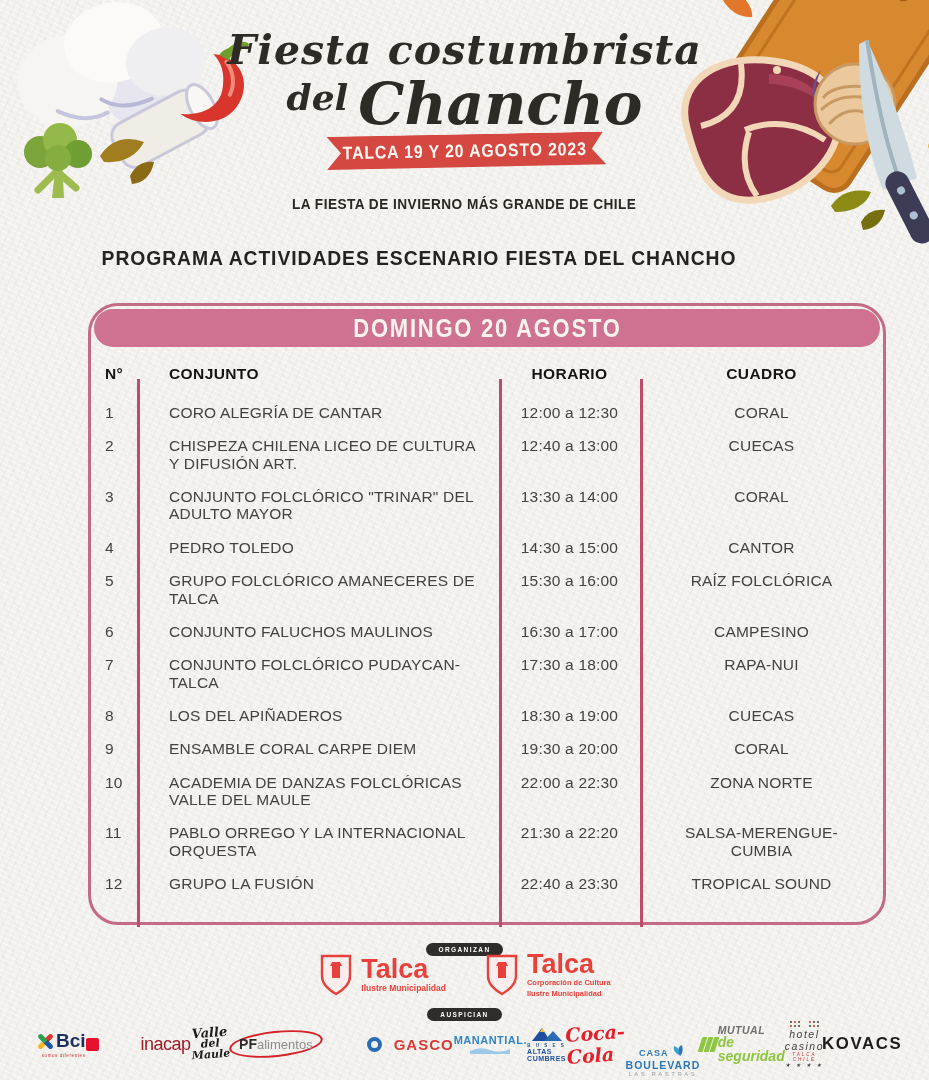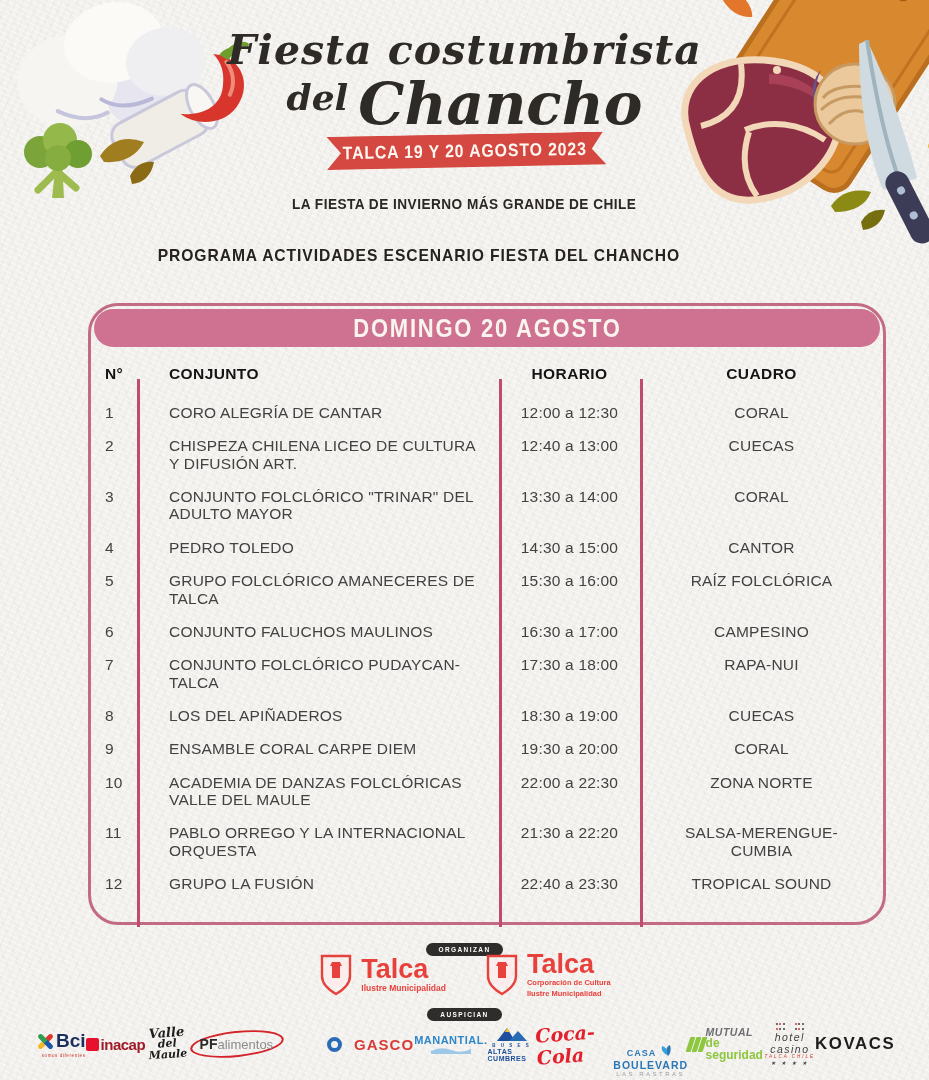--- a/index.html
+++ b/index.html
@@ -30,21 +30,21 @@
   .handcaps { font-weight:700; font-family:"Liberation Sans", sans-serif; }
   #ribbon {
     top:134px; left:50%; transform:translateX(-50%) rotate(-1deg);
     width:282px; height:34px; background:#d54741;
     clip-path:polygon(1% 2%, 99% 0%, 95% 50%, 100% 96%, 1% 99%, 6% 50%);
     display:flex; align-items:center; justify-content:center;
   }
   #ribbon span { color:#fdf8f2; font-size:18px; letter-spacing:1px; transform:scaleX(0.88); white-space:nowrap; }
   #tagline { top:196px; left:0; width:929px; text-align:center; font-size:14.5px; letter-spacing:0.5px; color:#2b2824; }
   #tagline span { display:inline-block; transform:scaleX(0.94); }
-  #program-title { top:246px; left:0; width:837px; text-align:center; font-size:17px; color:#262220; }
+  #program-title { top:246px; left:0; width:837px; text-align:center; font-size:21px; color:#262220; }
   #program-title span { display:inline-block; transform:scaleX(0.92); letter-spacing:1px; }
 
   
   #table {
     left:88px; top:303px; width:798px; height:622px;
     border:3px solid #c36a85; border-radius:30px;
     background:rgba(255,255,255,0.0);
   }
   #day-banner {
     margin:3px; height:38px; border-radius:22px; background:#cf7190;
@@ -92,21 +92,21 @@
   .bci-row { display:flex; align-items:center; gap:3px; }
   .bci-x { position:relative; width:17px; height:17px; }
   .bci-x i { position:absolute; left:7px; top:-1px; width:5px; height:19px; border-radius:3px; display:block; }
   .bci-x i.b1 { transform:rotate(45deg); background:linear-gradient(#e0342e 50%, #f2b722 50%); }
   .bci-x i.b2 { transform:rotate(-45deg); background:linear-gradient(#2e9e4f 50%, #1b57a8 50%); }
   .bci-t { font-size:19px; font-weight:800; color:#1b2f5e; }
   .bci-tag { font-size:4.5px; color:#d0332d; letter-spacing:0.6px; margin-top:1px; align-self:flex-end; }
 
   .inacap-row { display:flex; align-items:center; gap:2px; }
   .inacap-sq { width:13px; height:13px; background:#e8112d; border-radius:2px; }
-  .inacap-t { font-size:15px; font-weight:700; color:#9e1b28; letter-spacing:-0.5px; }
+  .inacap-t { font-size:18px; font-weight:400; color:#9e1b28; letter-spacing:-0.5px;margin-left:40px; }
 
   .valle { font-family:"DejaVu Serif", serif; font-style:italic; font-weight:700; color:#1d1d1d; transform:rotate(-4deg); text-align:center; line-height:0.95; }
   .valle .v1 { font-size:13px; } .valle .v2 { font-size:11px; }
 
   .pf-wrap { position:relative; padding:4px 10px; }
   .pf-wrap:before { content:""; position:absolute; inset:0; border:2.5px solid #d5232a; border-radius:50%; transform:rotate(-6deg); }
   .pf-t { position:relative; font-size:13px; color:#8c8c8c; }
   .pf-t b { color:#2b2b2b; font-weight:800; font-size:14px; }
 
   .gasco-row { display:flex; align-items:center; gap:12px;margin-left:44px; }
@@ -123,21 +123,21 @@
   .blvd { text-align:center; line-height:1.05;margin-top:32px; }
   .blvd-casa { font-size:9px; font-weight:800; color:#2a77b8; letter-spacing:1px; display:inline-block; }
   .blvd-name { font-size:10.5px; font-weight:800; color:#2a77b8; letter-spacing:1px; }
   .blvd-sub { font-size:6px; color:#9aa0a6; letter-spacing:2.5px; }
 
   .mutual-row { display:flex; align-items:center; gap:1px; }
   .mutual-bars { display:flex; gap:1.5px; }
   .mutual-bars i { width:4.5px; height:15px; background:#8dc63f; transform:skewX(-18deg); border-radius:1px; display:block; }
   .mutual-txt { line-height:1; }
   .mutual-name { font-size:10.5px; font-weight:800; font-style:italic; color:#6d6e71; letter-spacing:0.5px; }
-  .mutual-sub { font-size:12px; color:#8dc63f; font-weight:700; }
+  .mutual-sub { font-size:14px; font-style:italic; color:#8dc63f; font-weight:700; }
 
   .hc { text-align:center; line-height:1.1; color:#3f3f3f;font-style:italic; }
   .hc-dice { display:flex; justify-content:center; gap:8px; margin-bottom:1px; }
   .hc-die { width:11px; height:9px; display:grid; grid-template-columns:repeat(3,1fr); align-items:center; justify-items:center; }
   .hc-die s { width:2px; height:2px; border-radius:50%; background:#3f3f3f; display:block; }
   .hc-die s.r { background:#d0332d; }
   .hc-name { font-size:10.5px; letter-spacing:1.5px; }
   .hc-sub { font-size:4.5px; color:#d0332d; letter-spacing:2px; }
   .hc-stars { font-size:5.5px; letter-spacing:2px; }
 

